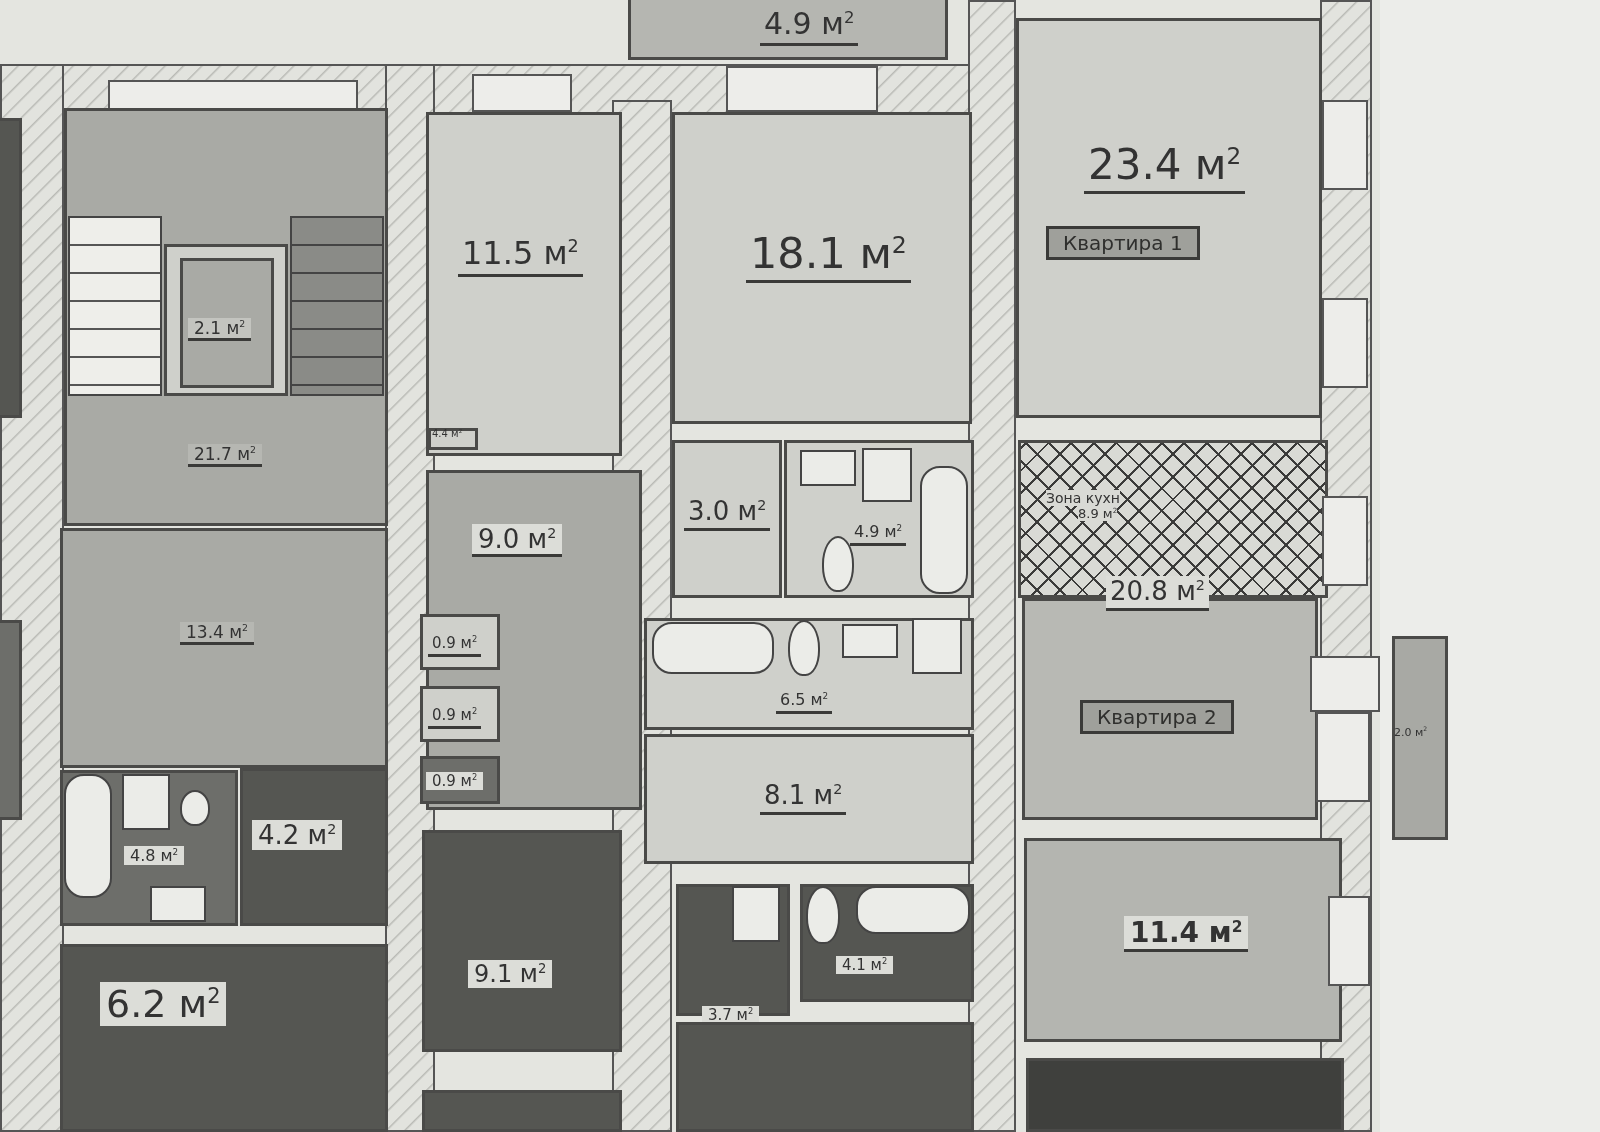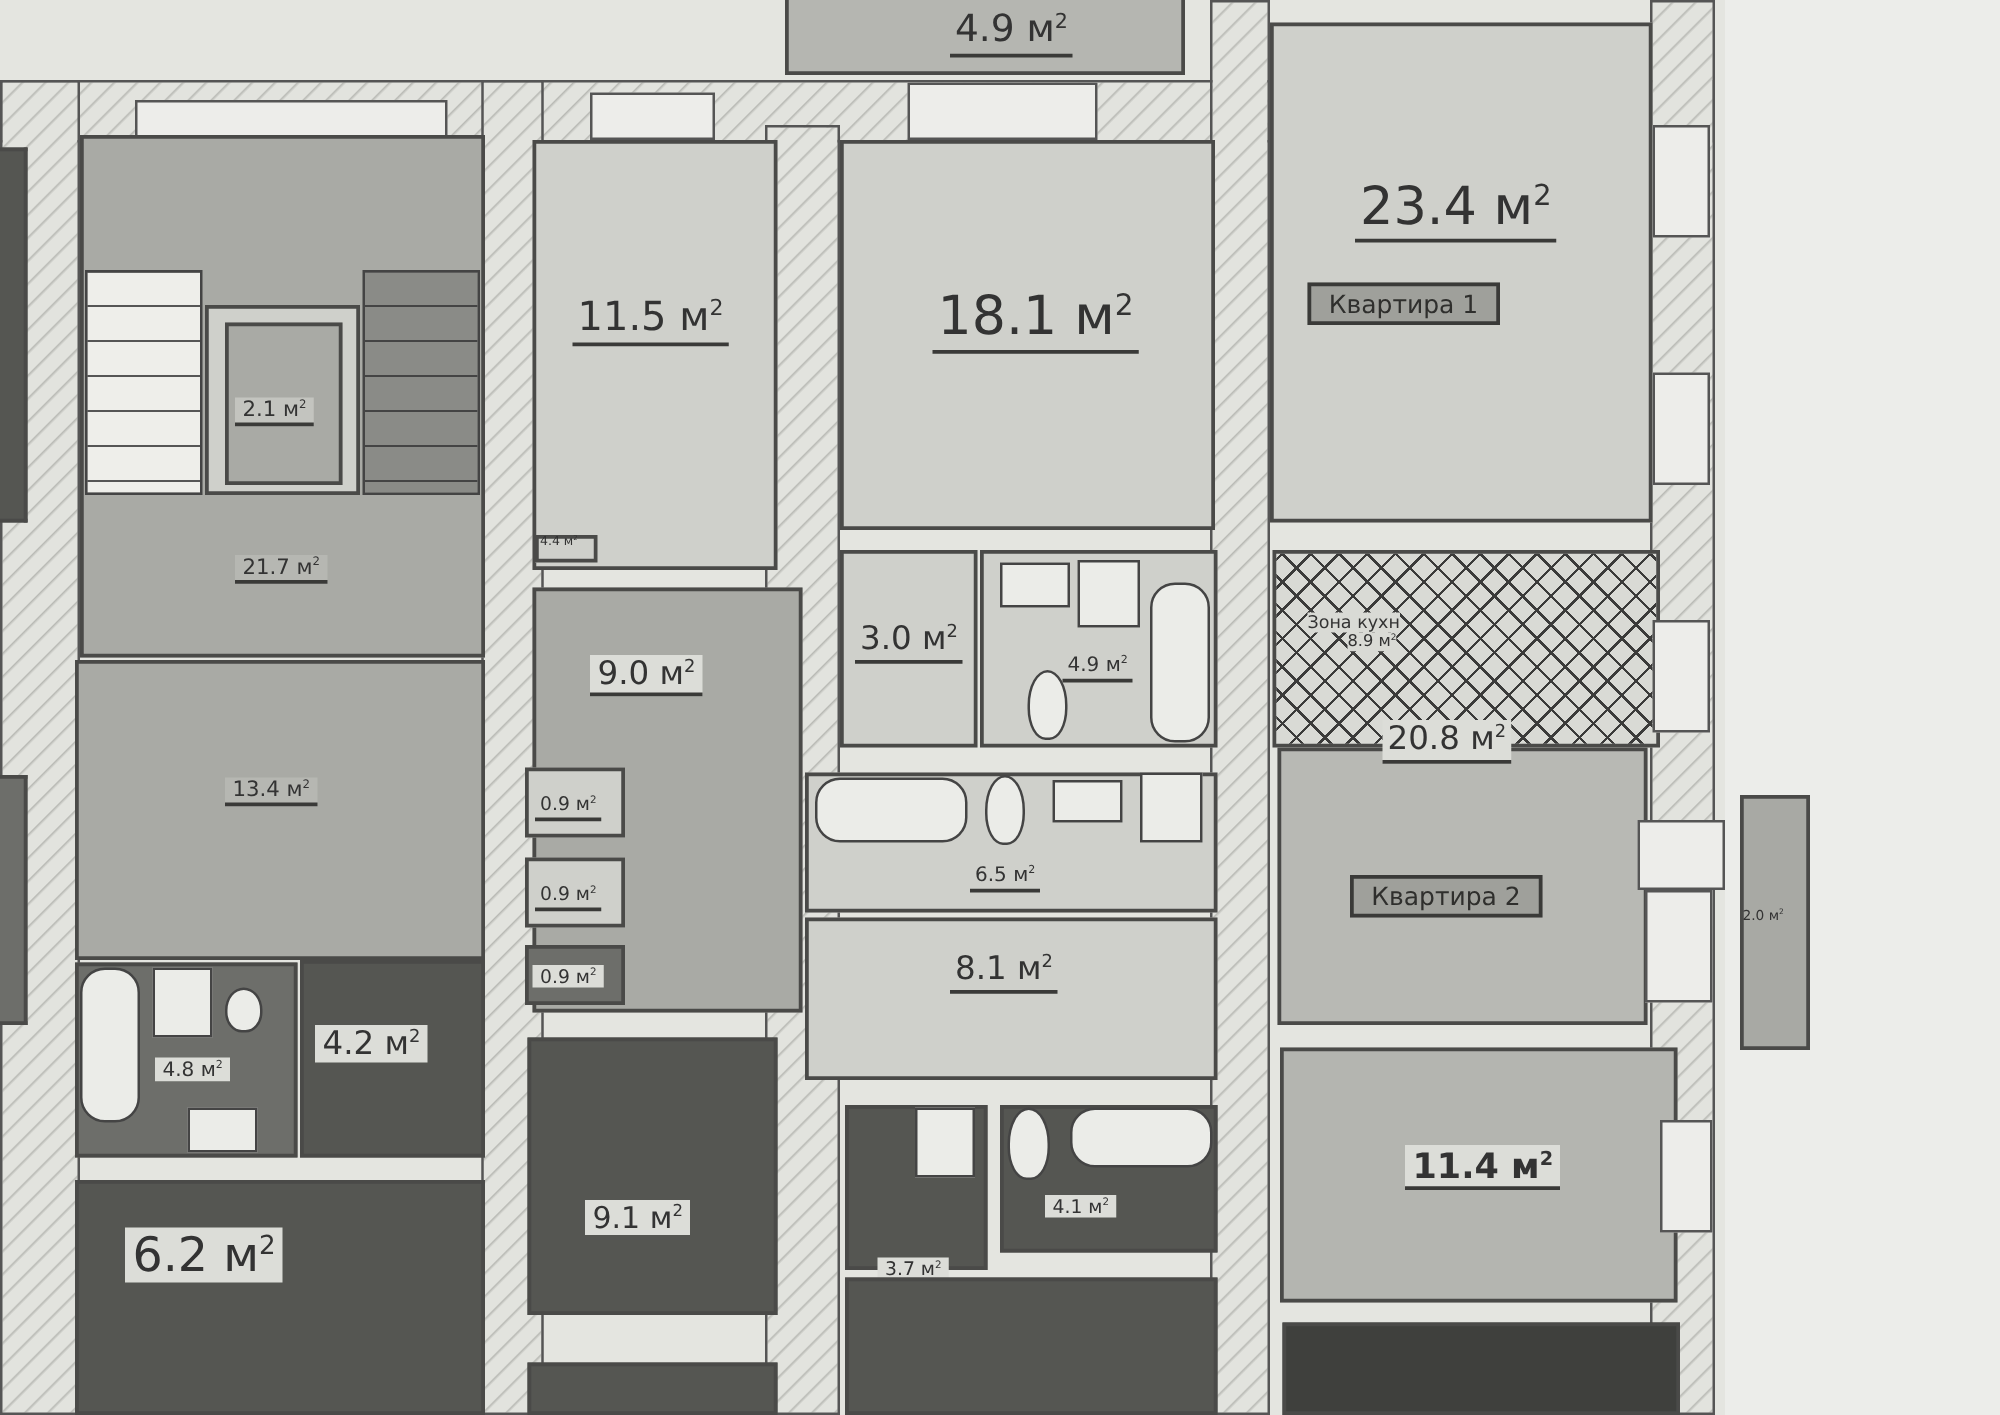--- a/index.html
+++ b/index.html
@@ -107,21 +107,21 @@
 <div class="label ul" style="left:850px;top:522px;font-size:16px;"><span>4.9 м</span><sup>2</sup></div>
 
 <div class="room light" style="left:644px;top:618px;width:330px;height:112px;"></div>
 <div class="fixture tub" style="left:652px;top:622px;width:122px;height:52px;"></div>
 <div class="fixture toilet" style="left:788px;top:620px;width:32px;height:56px;"></div>
 <div class="fixture" style="left:842px;top:624px;width:56px;height:34px;"></div>
 <div class="fixture" style="left:912px;top:618px;width:50px;height:56px;"></div>
 <div class="label ul" style="left:776px;top:690px;font-size:16px;"><span>6.5 м</span><sup>2</sup></div>
 
 <div class="room light" style="left:644px;top:734px;width:330px;height:130px;"></div>
-<div class="label ul" style="left:760px;top:760px;font-size:26px;"><span>8.1 м</span><sup>2</sup></div>
+<div class="label ul" style="left:760px;top:780px;font-size:26px;"><span>8.1 м</span><sup>2</sup></div>
 
 <div class="room darker" style="left:676px;top:884px;width:114px;height:132px;"></div>
 <div class="fixture" style="left:732px;top:886px;width:48px;height:56px;"></div>
 <div class="label box" style="left:702px;top:1006px;font-size:15px;"><span>3.7 м</span><sup>2</sup></div>
 <div class="room darker" style="left:800px;top:884px;width:174px;height:118px;"></div>
 <div class="fixture toilet" style="left:806px;top:886px;width:34px;height:58px;"></div>
 <div class="fixture tub" style="left:856px;top:886px;width:114px;height:48px;"></div>
 <div class="label box" style="left:836px;top:956px;font-size:15px;"><span>4.1 м</span><sup>2</sup></div>
 <div class="room darker" style="left:676px;top:1022px;width:298px;height:110px;"></div>
 

